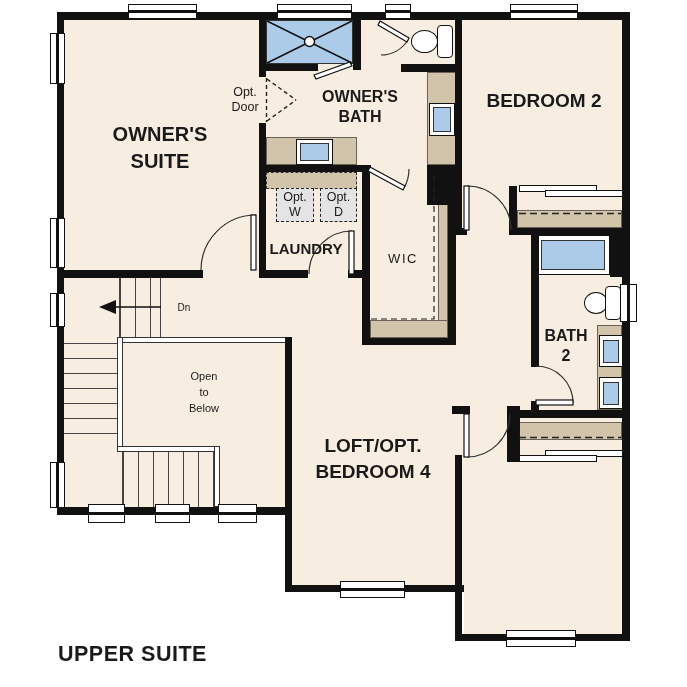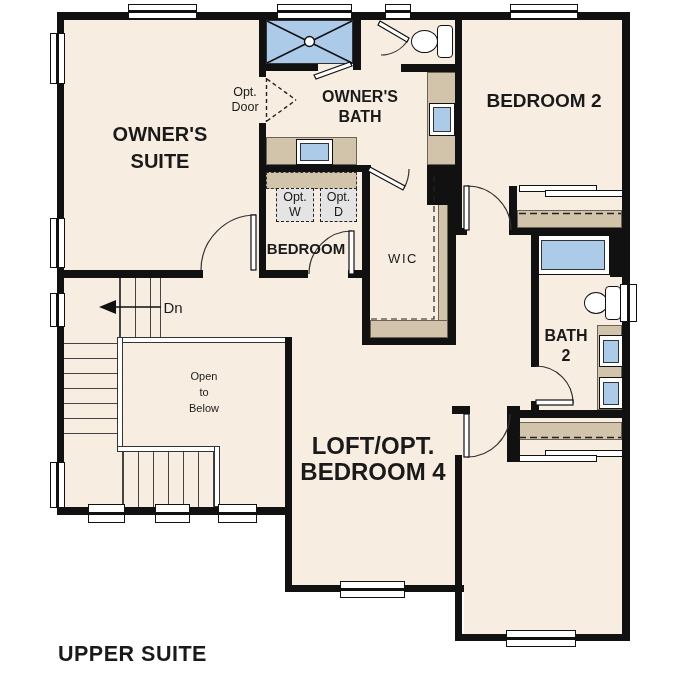--- a/index.html
+++ b/index.html
@@ -192,35 +192,35 @@
 
   <div class="lbl b" style="left:160px;top:148px;font-size:20px;line-height:27px;">
     <span style="display:block">OWNER'S</span>
     <span style="display:block">SUITE</span>
   </div>
   <div class="lbl b" style="left:360px;top:107px;font-size:16px;line-height:20px;">
     <span style="display:block">OWNER'S</span>
     <span style="display:block">BATH</span>
   </div>
   <div class="lbl b" style="left:544px;top:101px;font-size:19px;">BEDROOM 2</div>
-  <div class="lbl b" style="left:306px;top:248px;font-size:15px;">BEDROOM</div>
+  <div class="lbl b" style="left:306px;top:248px;font-size:15px;">LAUNDRY</div>
   <div class="lbl" style="left:403px;top:258px;font-size:13px;letter-spacing:1.5px;">WIC</div>
   <div class="lbl b" style="left:566px;top:346px;font-size:16px;line-height:20px;">
     <span style="display:block">BATH</span>
     <span style="display:block">2</span>
   </div>
-  <div class="lbl b" style="left:373px;top:459px;font-size:24px;line-height:26px;">
+  <div class="lbl b" style="left:373px;top:459px;font-size:19px;line-height:26px;">
     <span style="display:block">LOFT/OPT.</span>
     <span style="display:block">BEDROOM 4</span>
   </div>
   <div class="lbl" style="left:204px;top:392px;font-size:11px;line-height:16px;">
     <span style="display:block">Open</span>
     <span style="display:block">to</span>
     <span style="display:block">Below</span>
   </div>
-  <div class="lbl" style="left:173px;top:307px;font-size:15px;">Dn</div>
+  <div class="lbl" style="left:184px;top:307px;font-size:10px;">Dn</div>
   <div class="lbl" style="left:245px;top:100px;font-size:12.5px;line-height:15px;">
     <span style="display:block">Opt.</span>
     <span style="display:block">Door</span>
   </div>
   <div class="b" style="left:58px;top:642px;font-size:21.5px;letter-spacing:0.5px;">UPPER SUITE</div>
 
 </div>
 
 </body></html>

